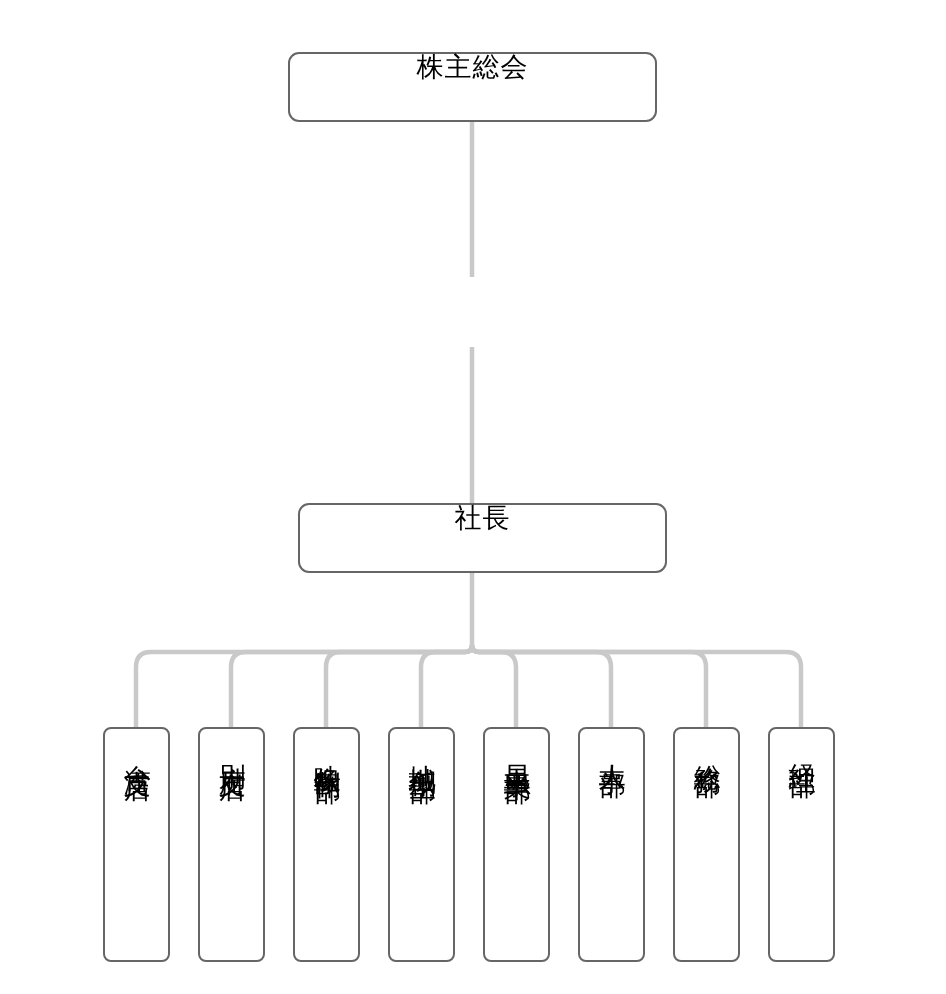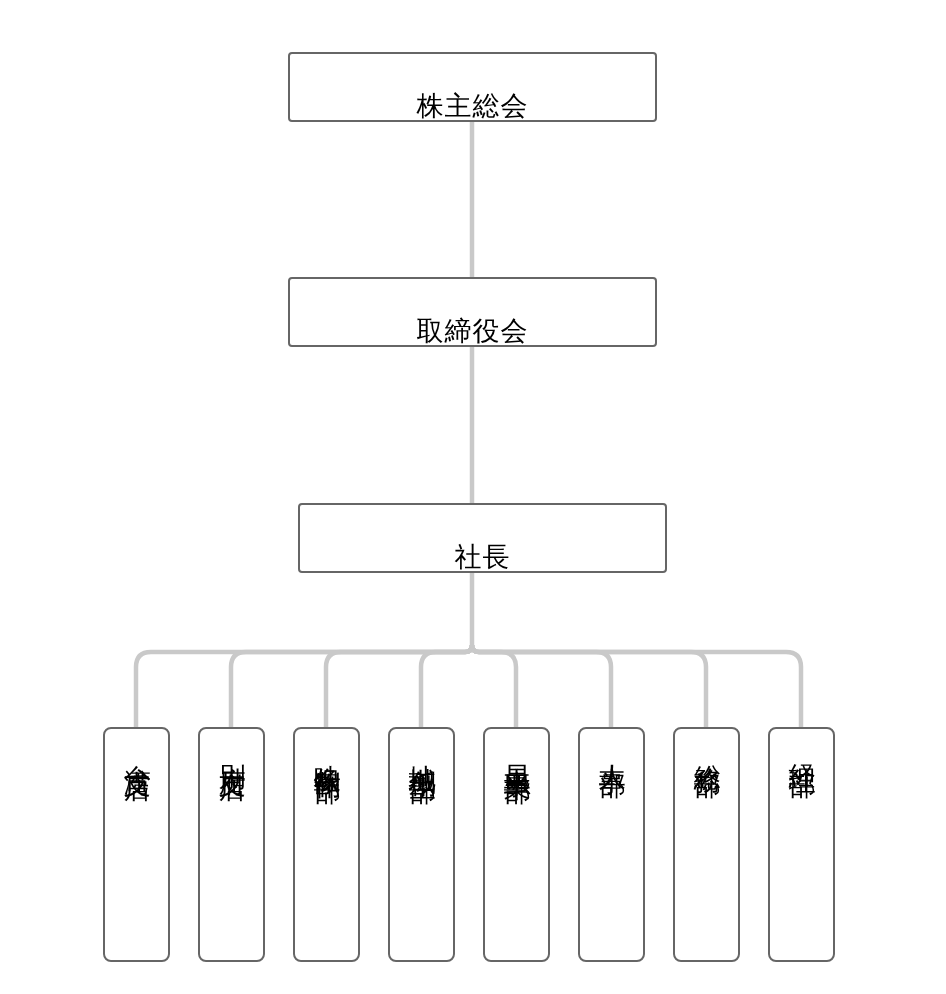--- a/index.html
+++ b/index.html
@@ -24,23 +24,23 @@
     left: 0;
     top: 0;
     width: 946px;
     height: 994px;
     pointer-events: none;
   }
   .node-box {
     position: absolute;
     background: #ffffff;
     border: 2.4px solid #666666;
-    border-radius: 4px;
+    border-radius: 11px;
     display: flex;
-    align-items: flex-end;
+    align-items: flex-start;
     justify-content: center;
     color: #000000;
   }
   .top-node {
     font-size: 27px;
     letter-spacing: 1px;
     line-height: 1;
   }
   .leaf-node {
     border-radius: 8px;
@@ -78,23 +78,20 @@
       <path d="M 472 645 Q 472 652 479 652 L 596 652 Q 611 652 611 667 L 611 729"></path>
       <path d="M 472 645 Q 472 652 479 652 L 691 652 Q 706 652 706 667 L 706 729"></path>
       <path d="M 472 645 Q 472 652 479 652 L 786 652 Q 801 652 801 667 L 801 729"></path>
     </g>
   </svg>
 
   <div class="node-box top-node" style="left:288px; top:52px; width:369px; height:70px;">
     <span>株主総会</span>
   </div>
 
-  <div class="node-box top-node" style="left:288px; top:277px; width:369px; height:70px;">
-    <span>取締役会</span>
-  </div>
 
   <div class="node-box top-node" style="left:288px; top:503px; width:369px; height:70px;margin-left:10px;">
     <span>社長</span>
   </div>
 
   <div class="node-box leaf-node" style="left:103px; top:727px; width:67px; height:235px;">
     <span class="leaf-label">台湾支店</span>
   </div>
 
   <div class="node-box leaf-node" style="left:198px; top:727px; width:67px; height:235px;">

